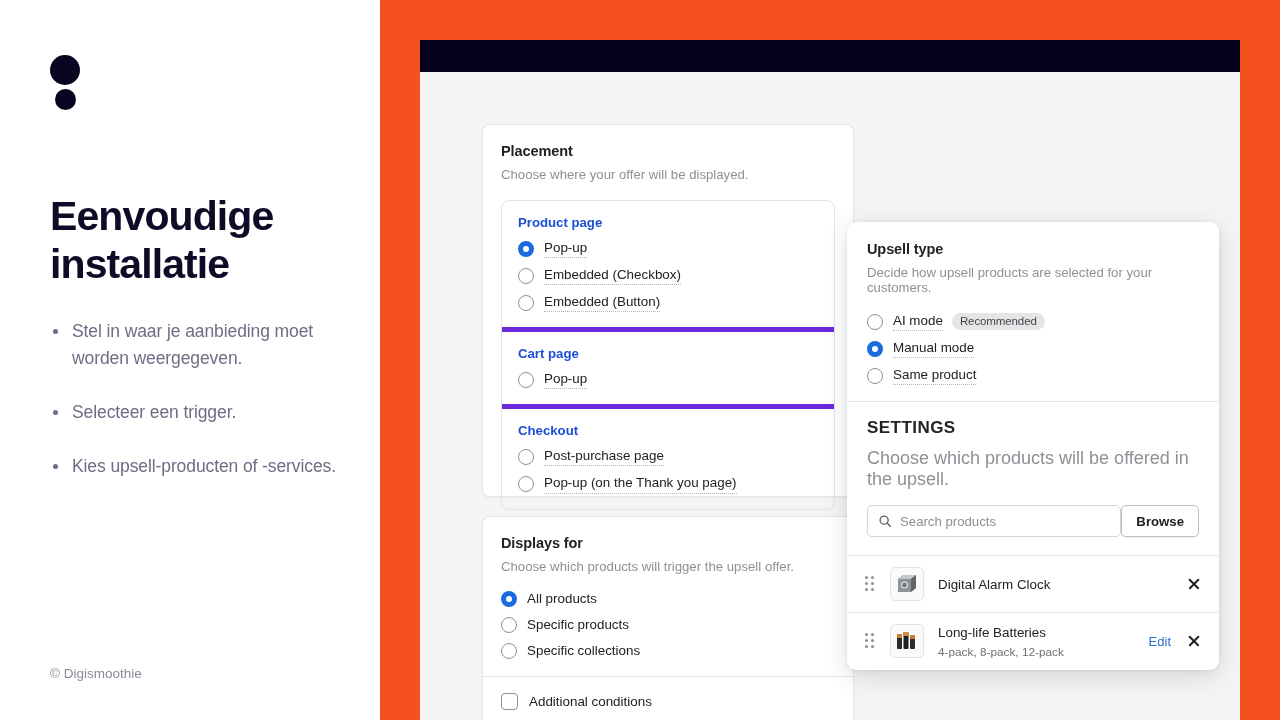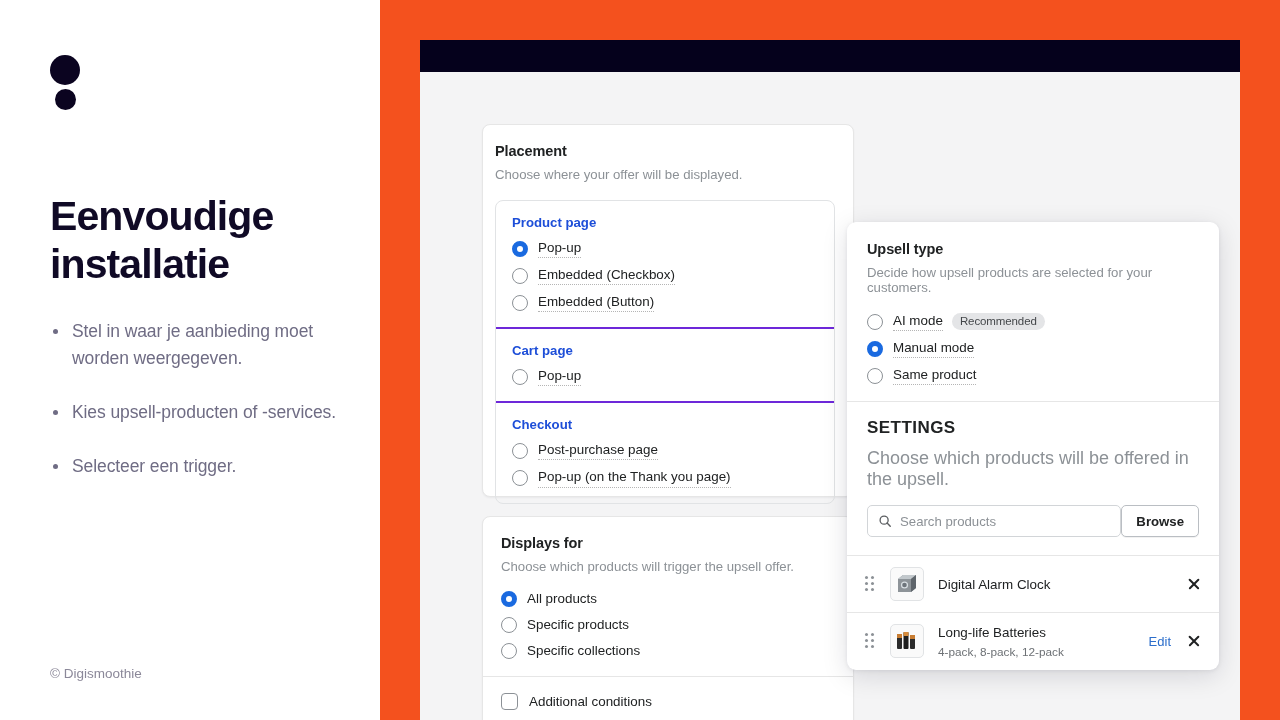--- a/index.html
+++ b/index.html
@@ -104,30 +104,30 @@
   .card-sub {
     font-size: 13.2px;
     color: #8C9196;
     margin-top: 8px;
   }
 
   
   .placement-card {
     position: absolute; left: 62px; top: 52px;
     width: 372px; height: 373px;
-    padding: 18px 18px 0 12px;
+    padding: 18px 18px 0 18px;
   }
   .inner-box {
     margin-top: 18px;
     border: 1px solid #E1E3E5;
     border-radius: 8px;
     overflow: hidden;
   }
   .inner-section { padding: 14px 16px 15px 16px; }
-  .inner-section + .inner-section { border-top: 2px solid #6d28d9; }
+  .inner-section + .inner-section { border-top: 5px solid #6d28d9; }
   .group-label {
     font-size: 13.2px;
     font-weight: bold;
     color: #1d4ed8;
     margin-bottom: 9px;
   }
 
   
   .radio-row {
     display: flex;
@@ -307,22 +307,22 @@
 
     <div class="logo-mark">
       <div class="logo-dot-big"></div>
       <div class="logo-dot-small"></div>
     </div>
 
     <h1 class="headline">Eenvoudige installatie</h1>
 
     <ul class="bullets">
       <li>Stel in waar je aanbieding moet worden weergegeven.</li>
+      <li>Selecteer een trigger.</li>
       <li>Kies upsell-producten of -services.</li>
-      <li>Selecteer een trigger.</li>
     </ul>
 
     <div class="footer-note">© Digismoothie</div>
   </div>
 
   <div class="right-panel">
     <div class="browser">
       <div class="browser-topbar"></div>
 
       <div class="browser-body">

